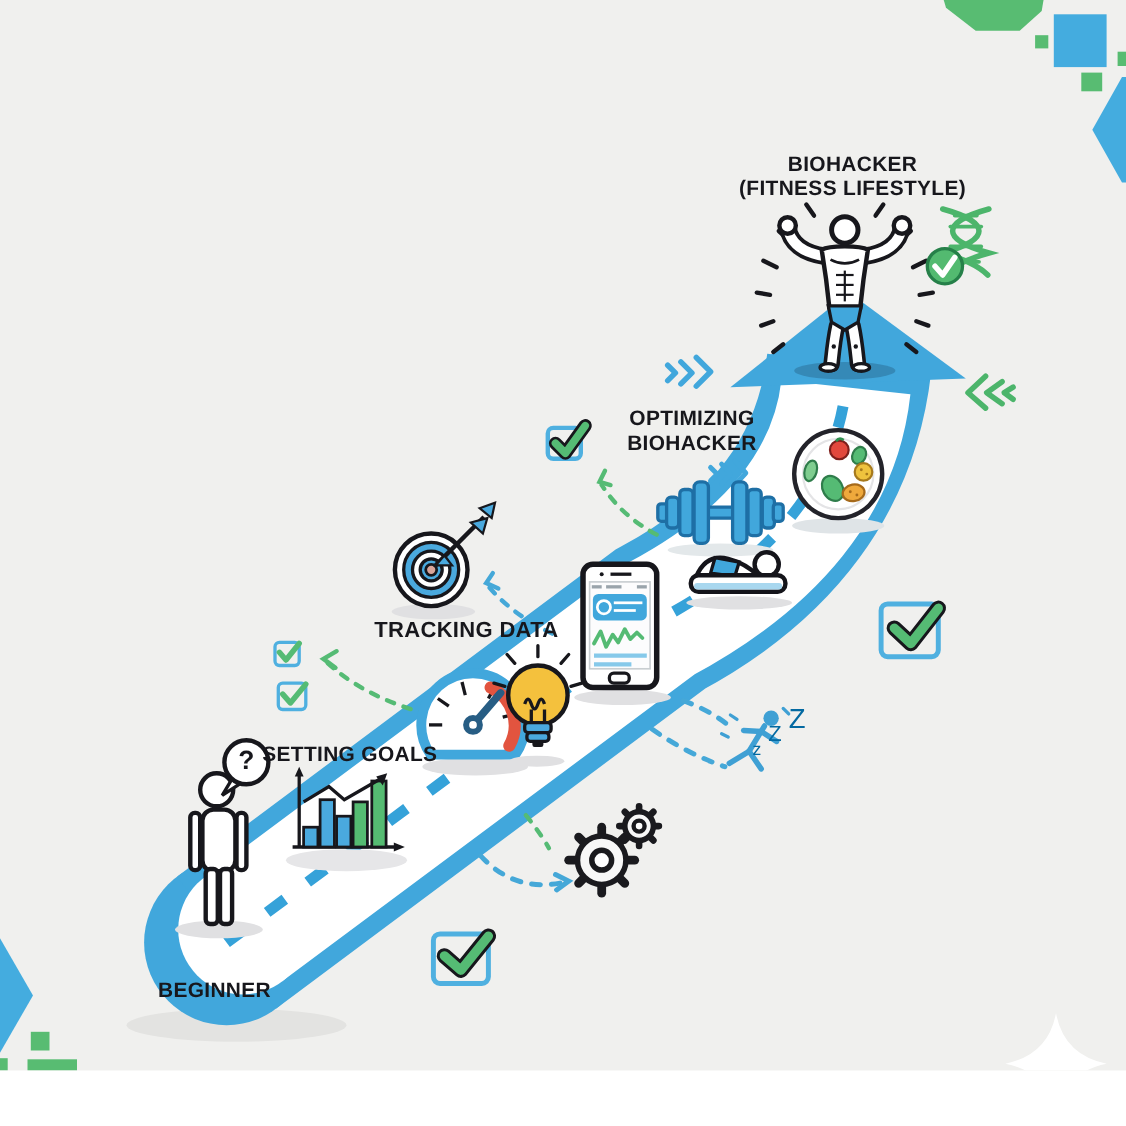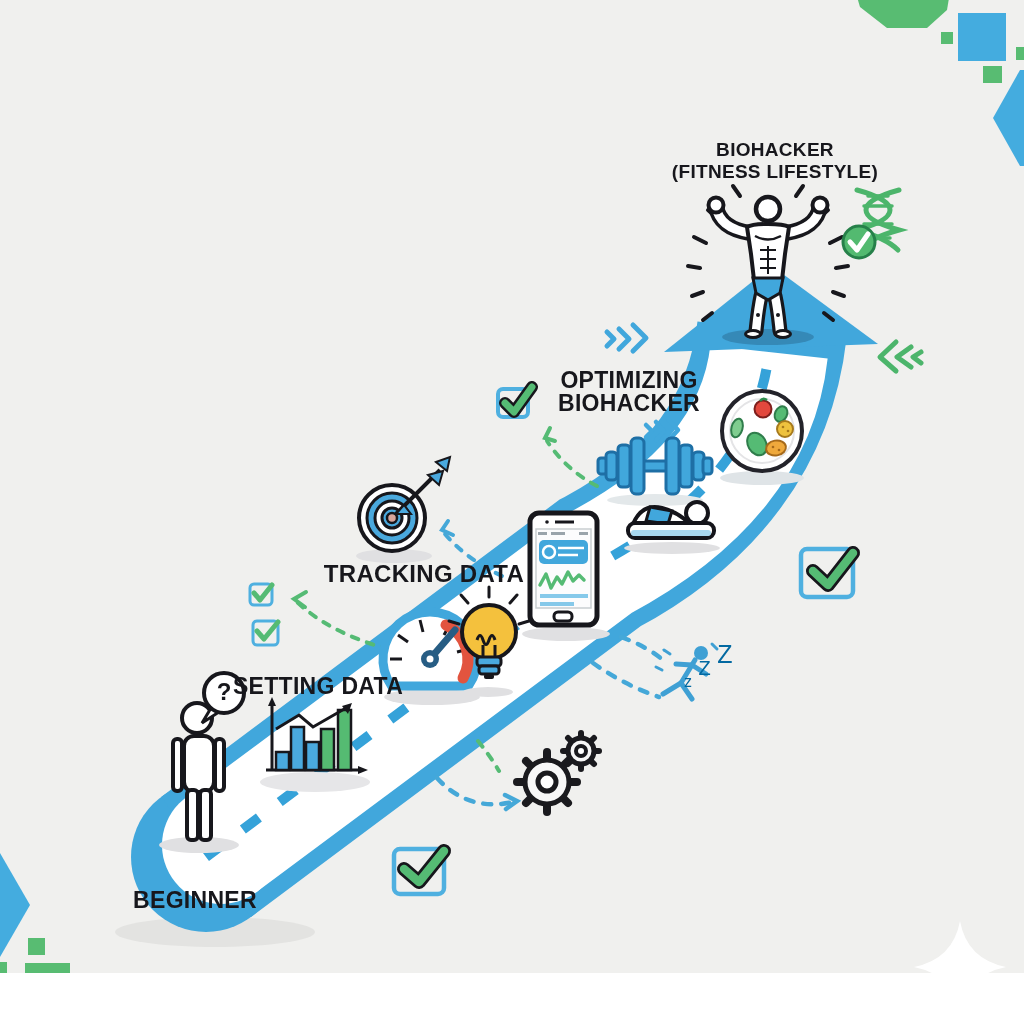--- a/index.html
+++ b/index.html
@@ -1,20 +1,20 @@
 <!DOCTYPE html>
 <html><head>
 <meta charset="utf-8">
 <style>
   html,body{margin:0;padding:0;}
   .canvas{position:relative;width:1024px;height:973px;background:#f0f0ee;overflow:hidden;
           font-family:"Liberation Sans",sans-serif;}
   .canvas svg{position:absolute;left:0;top:0;}
   .lbl{position:absolute;font-weight:bold;color:#17171c;letter-spacing:.3px;white-space:nowrap;
-       font-size:23px;transform:translateX(-50%);text-align:center;line-height:23px;z-index:5;}
+       font-size:19px;transform:translateX(-50%);text-align:center;line-height:23px;z-index:5;}
   .lbl-title{font-size:19px;line-height:22px;}
   .qmark{position:absolute;left:224px;top:693px;transform:translate(-50%,-54%);font-weight:bold;
          font-size:24px;color:#17171c;z-index:5;}
   .zzz{position:absolute;left:684px;top:640px;z-index:5;font-weight:normal;color:#0369a1;}
   .zzz span{display:inline-block;}
   .z1{font-size:16px;transform:translateY(24px);}
   .z2{font-size:20px;transform:translateY(12px) ;margin-left:2px;}
   .z3{font-size:25px;transform:translateY(0);margin-left:2px;}
 </style>
 </head>
@@ -334,26 +334,26 @@
     <span>BIOHACKER</span><br>
     <span>(FITNESS LIFESTYLE)</span>
   </div>
 
   <div class="lbl" style="left:629px;top:369px;">
     <span>OPTIMIZING</span><br>
     <span>BIOHACKER</span>
   </div>
 
 
-  <div class="lbl" style="left:424px;top:562px;font-size:24px;">
+  <div class="lbl" style="left:424px;top:562px;font-size:20px;">
     <span>TRACKING DATA</span>
   </div>
 
   <div class="lbl" style="left:318px;top:675px;">
-    <span>SETTING DATA</span>
+    <span>SETTING GOALS</span>
   </div>
 
   <div class="lbl" style="left:195px;top:851px;margin-top:38px;">
     <span>BEGINNER</span>
   </div>
 
   <div class="qmark">?</div>
 
   <div class="zzz">
     <span class="z1">z</span>

